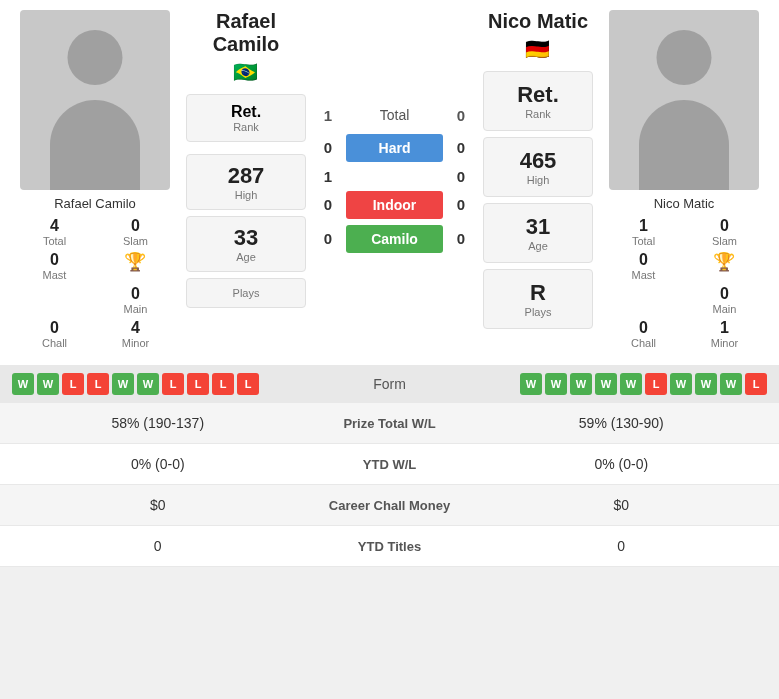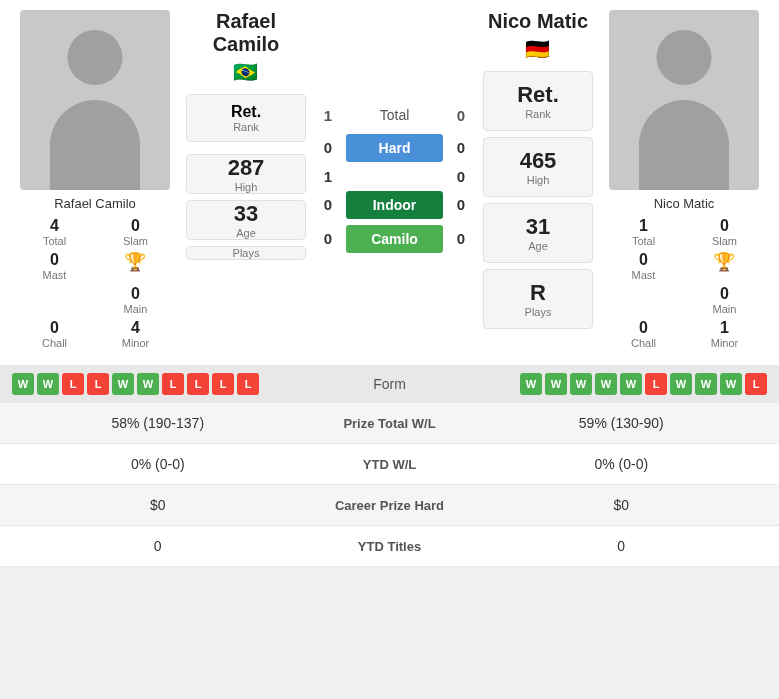--- a/index.html
+++ b/index.html
@@ -109,20 +109,21 @@
       flex-shrink: 0;
       display: flex;
       flex-direction: column;
       gap: 6px;
     }
 
     .center-stat-box {
       background: #f5f5f5;
       border: 1px solid #e0e0e0;
       border-radius: 4px;
+      padding: 8px;
       text-align: center;
     }
 
     .center-stat-value {
       font-size: 22px;
       font-weight: bold;
       color: #222;
     }
 
     .center-stat-label {
@@ -160,21 +161,21 @@
       text-align: center;
       padding: 6px 10px;
       border-radius: 3px;
       color: #fff;
       font-size: 14px;
       font-weight: bold;
     }
 
     .court-hard { background: #4a90d9; }
     .court-clay { background: #e8951d; }
-    .court-indoor { background: #15803d; }
+    .court-indoor { background: #ef4444; }
     .court-grass { background: #4caf50; }
 
     .total-row {
       display: flex;
       align-items: center;
       justify-content: space-between;
       font-size: 14px;
       color: #555;
       margin-bottom: 4px;
     }
@@ -526,21 +527,21 @@
       <span class="stats-center-label">Prize Total W/L</span>
       <span class="stats-right-val">59% (130-90)</span>
     </div>
       <div class="stats-row" style="background: rgb(255, 255, 255);">
       <span class="stats-left-val">0% (0-0)</span>
       <span class="stats-center-label">YTD W/L</span>
       <span class="stats-right-val">0% (0-0)</span>
     </div>
       <div class="stats-row" style="background: rgb(245, 245, 245);">
       <span class="stats-left-val">$0</span>
-      <span class="stats-center-label">Career Prize Hard</span>
+      <span class="stats-center-label">Career Chall Money</span>
       <span class="stats-right-val">$0</span>
     </div>
       <div class="stats-row" style="background: rgb(255, 255, 255);">
       <span class="stats-left-val">0</span>
       <span class="stats-center-label">YTD Titles</span>
       <span class="stats-right-val">0</span>
     </div>
     </div>
 
 </div>

